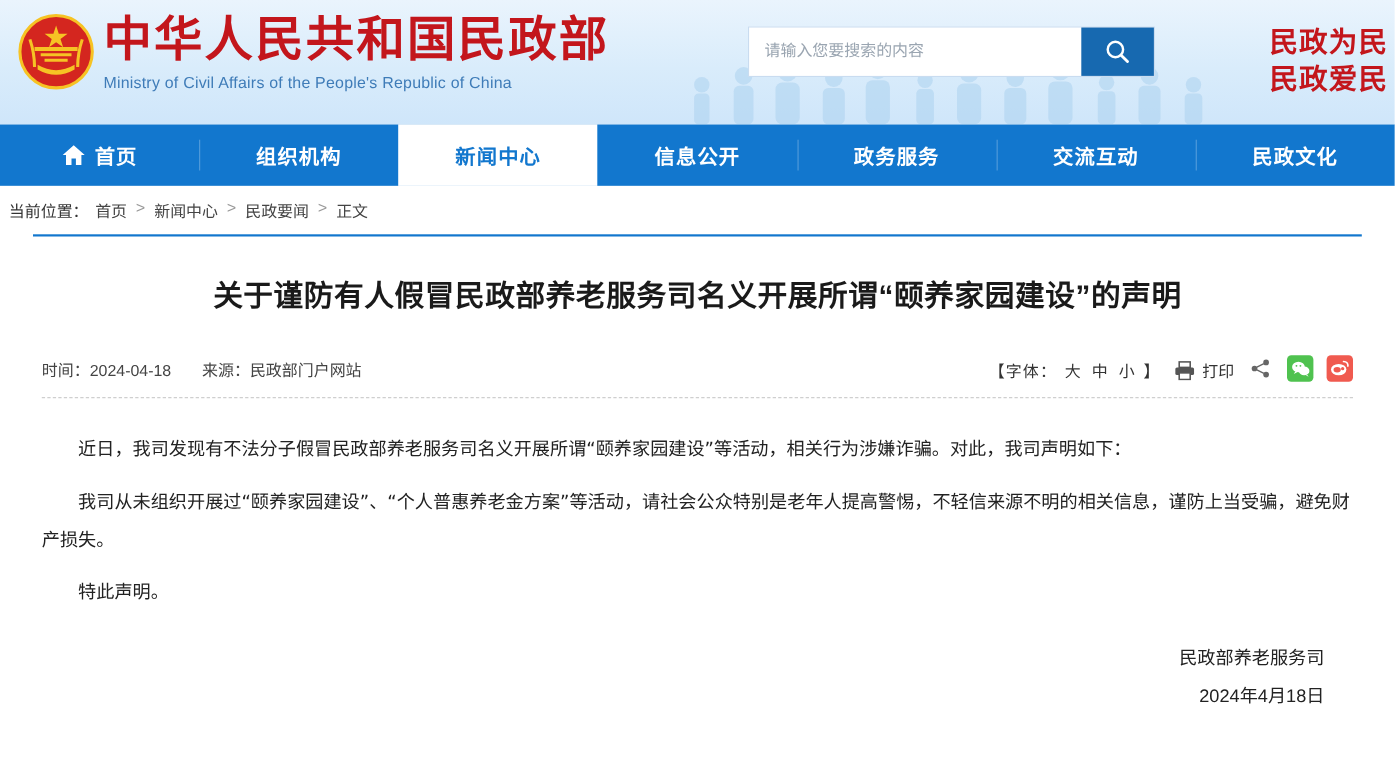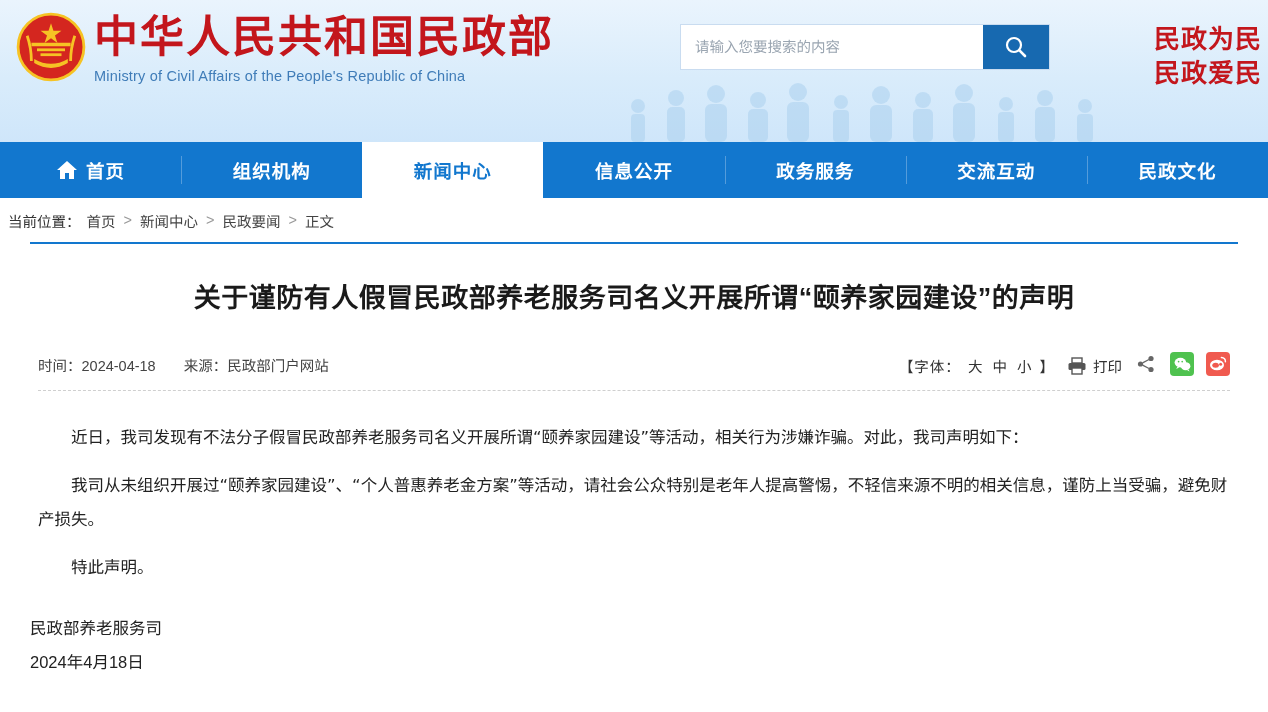--- a/index.html
+++ b/index.html
@@ -8,21 +8,21 @@
     margin: 0; padding: 0;
     width: 1268px; height: 712px;
     overflow: hidden;
     background: #ffffff;
     font-family: "Liberation Sans", "DejaVu Sans", sans-serif;
   }
 
   
   .header {
     position: relative;
-    height: 142px;
+    height: 113px;
     background: linear-gradient(180deg, #eaf4fd 0%, #d9ecfb 55%, #cfe6fa 100%);
     overflow: hidden;
   }
   .header-silhouette {
     position: absolute;
     right: 150px; bottom: 0;
     width: 520px; height: 62px;
     opacity: .5;
   }
   .emblem {
@@ -121,20 +121,21 @@
   .nav-item.active + .nav-item::before { background: transparent; }
 
   
   .crumb {
     height: 44px;
     display: flex; align-items: center;
     padding-left: 8px;
     font-size: 14.5px;
     color: #444;
     background: #fff;
+    font-family: Liberation Mono, monospace;
   }
   .crumb .lbl { color: #333; margin-right: 6px; }
   .crumb a { color: #444; text-decoration: none; cursor: pointer; }
   .crumb .sep { margin: 0 8px; color: #999; }
 
   
   .content {
     margin: 0 30px;
     border-top: 2px solid #1277ce;
     padding-top: 34px;
@@ -174,20 +175,21 @@
 
   .body-text {
     margin: 30px 8px 0 8px;
     font-size: 16.5px;
     color: #222;
     line-height: 34px;
     font-family: "DejaVu Sans", "Liberation Sans", sans-serif;
   }
   .body-text p { margin: 0 0 14px 0; text-indent: 2em; }
   .sign {
+    text-align: right;
     margin: 26px 34px 0 0;
     font-size: 16.5px;
     color: #222;
     line-height: 34px;
   }
 </style>
 </head>
 <body>
 
 <div class="header">

